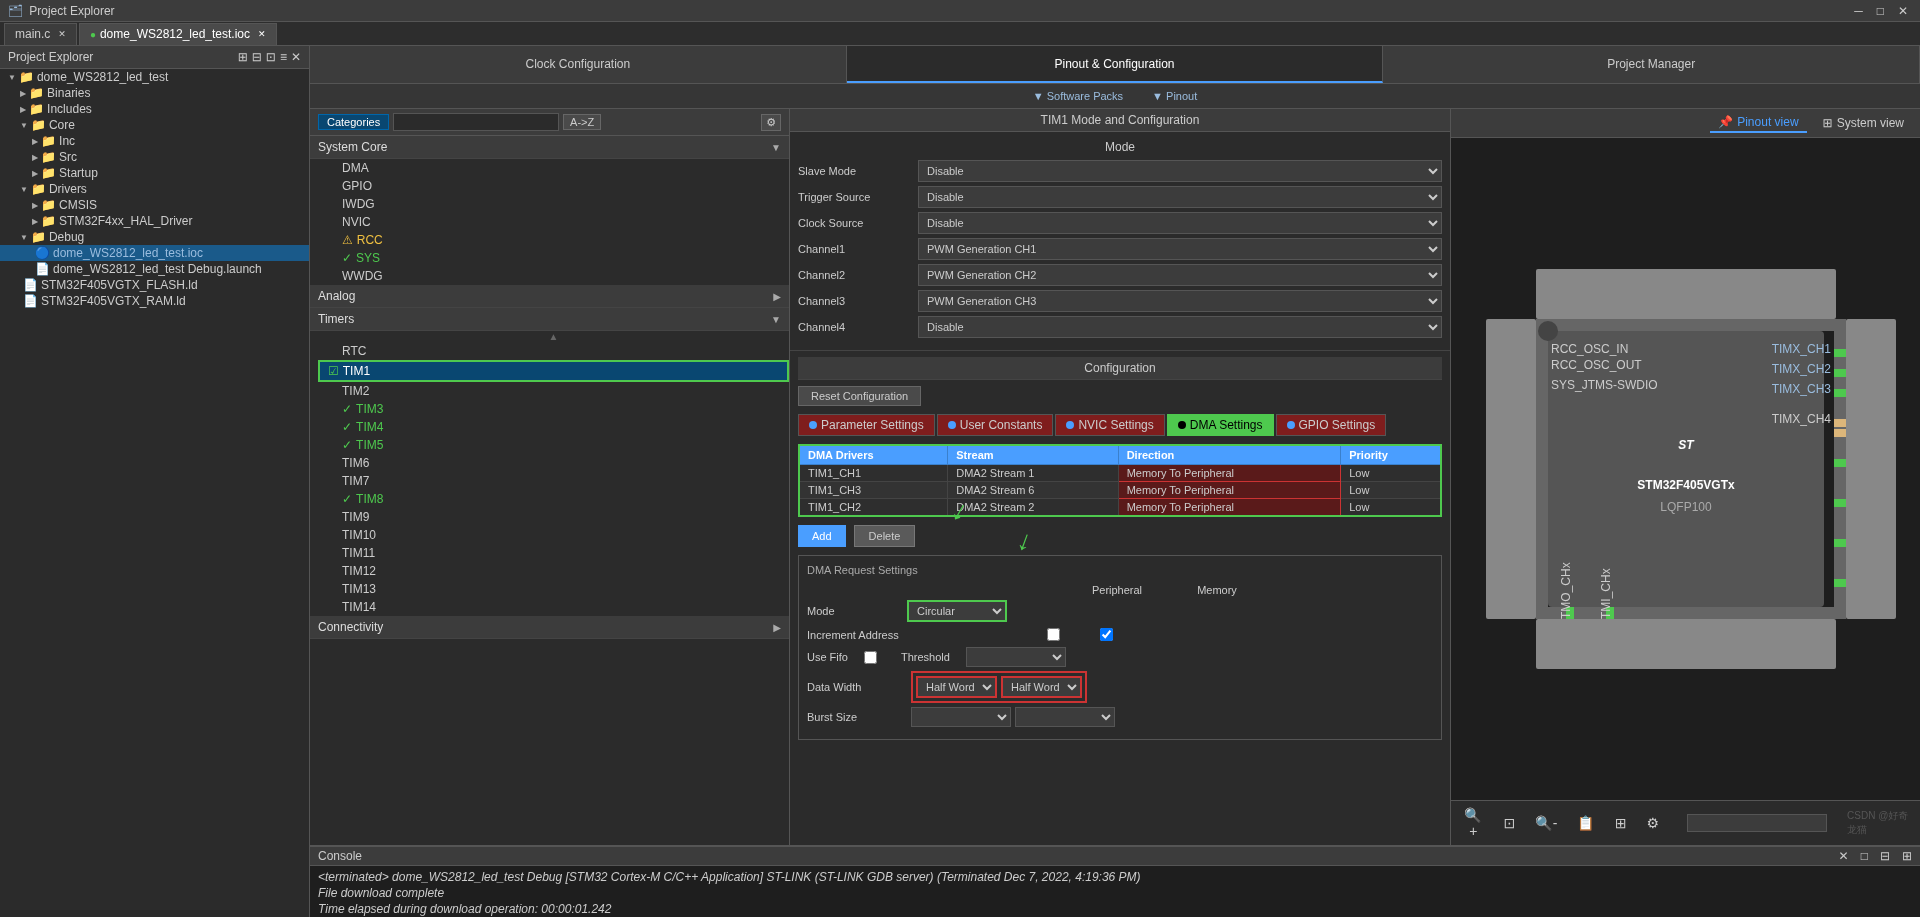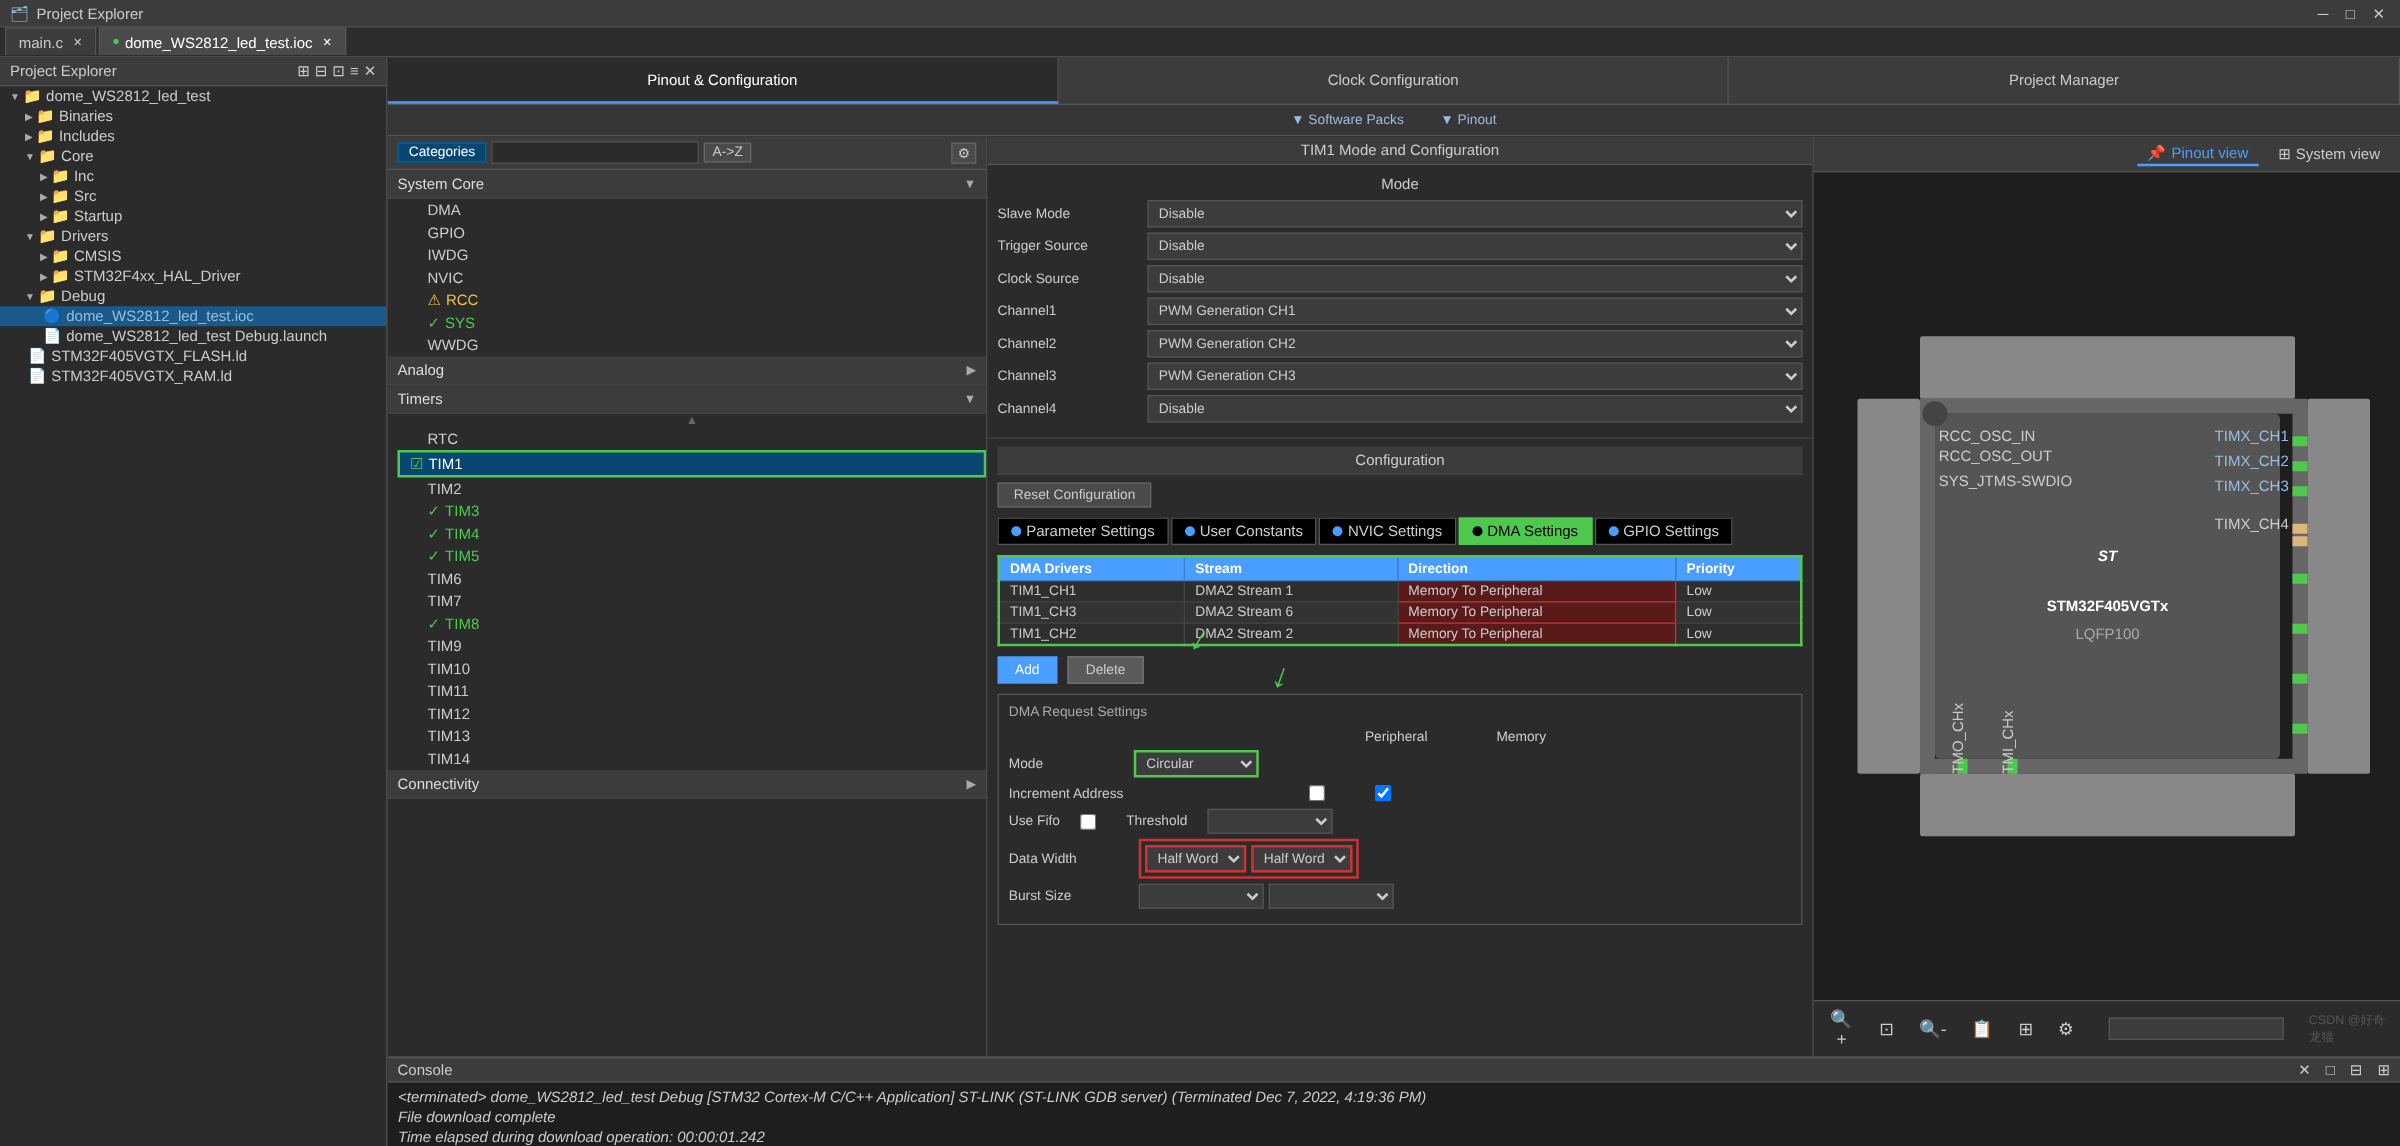--- a/index.html
+++ b/index.html
@@ -1,20 +1,20 @@
 <!DOCTYPE html>
 <html><head>
   <meta charset="utf-8">
   <style>
     * { box-sizing: border-box; margin: 0; padding: 0; font-family: 'Segoe UI', Arial, sans-serif; font-size: 12px; }
     body { background: #2b2b2b; color: #ccc; width: 1920px; height: 917px; overflow: hidden; display: flex; flex-direction: column; }
 
     
     .title-bar { background: #3c3c3c; height: 22px; display: flex; align-items: center; padding: 0 8px; gap: 6px; border-bottom: 1px solid #555; flex-shrink: 0; }
-    .tab-bar { background: #2d2d2d; height: 24px; display: flex; padding: 0 4px; gap: 2px; border-bottom: 1px solid #555; flex-shrink: 0; }
+    .tab-bar { background: #2d2d2d; height: 24px; display: flex; align-items: center; padding: 0 4px; gap: 2px; border-bottom: 1px solid #555; flex-shrink: 0; }
     .tab { background: #3c3c3c; color: #ccc; font-size: 11px; padding: 2px 10px; border: 1px solid #555; border-bottom: none; cursor: pointer; height: 22px; display: flex; align-items: center; gap: 4px; }
     .tab.active { background: #4a4a4a; color: #fff; }
 
     
     .main-container { display: flex; flex: 1; overflow: hidden; }
 
     
     .sidebar { width: 310px; background: #2b2b2b; border-right: 1px solid #555; display: flex; flex-direction: column; flex-shrink: 0; }
     .sidebar-header { background: #3c3c3c; padding: 4px 8px; font-size: 11px; color: #ccc; border-bottom: 1px solid #555; display: flex; align-items: center; gap: 4px; }
     .sidebar-content { flex: 1; overflow-y: auto; font-size: 11px; }
@@ -58,21 +58,21 @@
     .form-label { width: 120px; color: #ccc; font-size: 11px; flex-shrink: 0; }
     .form-select { flex: 1; background: #3c3c3c; border: 1px solid #555; color: #ccc; padding: 2px 4px; font-size: 11px; height: 22px; }
     .form-select option { background: #3c3c3c; }
 
     .config-section { padding: 6px 8px; flex: 1; overflow-y: auto; }
     .config-section-title { text-align: center; background: #3c3c3c; padding: 4px; font-size: 12px; color: #ccc; margin-bottom: 6px; border-bottom: 1px solid #444; }
 
     .reset-btn { background: #4a4a4a; border: 1px solid #666; color: #ccc; padding: 3px 12px; font-size: 11px; cursor: pointer; margin-bottom: 8px; }
 
     .tab-row { display: flex; gap: 2px; margin-bottom: 8px; flex-wrap: wrap; }
-    .config-tab { background: #000000; border: 1px solid #555; color: #ccc; padding: 3px 10px; font-size: 11px; cursor: pointer; display: flex; align-items: center; gap: 4px; }
+    .config-tab { background: #7f1d1d; border: 1px solid #555; color: #ccc; padding: 3px 10px; font-size: 11px; cursor: pointer; display: flex; align-items: center; gap: 4px; }
     .config-tab.active { background: #4ec94e; border-color: #4ec94e; color: #000; }
     .config-tab .dot { width: 8px; height: 8px; border-radius: 50%; background: #4a9eff; display: inline-block; }
     .config-tab.active .dot { background: #000; }
 
     
     .dma-table { width: 100%; border-collapse: collapse; margin-bottom: 8px; border: 2px solid #4ec94e; }
     .dma-table th { background: #4a9eff; color: #fff; padding: 3px 8px; font-size: 11px; text-align: left; border: 1px solid #3a80cc; }
     .dma-table td { padding: 2px 8px; font-size: 11px; color: #ccc; border: 1px solid #444; }
     .dma-table tr:nth-child(even) { background: #333; }
     .dma-table tr:nth-child(odd) { background: #2e2e2e; }
@@ -260,25 +260,25 @@
         <span class="indent" style="width:16px"></span>
         <span style="color:#aaa;margin:0 3px;">📄</span>
         <span>STM32F405VGTX_RAM.ld</span>
       </div>
     </div>
   </div>
 
   <div style="flex:1; display:flex; flex-direction:column; overflow:hidden;">
 
     <div class="config-nav">
+      <div class="config-nav-tab">
+        <span>Clock Configuration</span>
+      </div>
       <div class="config-nav-tab active">
         <span>Pinout &amp; Configuration</span>
-      </div>
-      <div class="config-nav-tab">
-        <span>Clock Configuration</span>
       </div>
       <div class="config-nav-tab">
         <span>Project Manager</span>
       </div>
     </div>
     <div class="config-nav-sub">
       <span class="config-nav-sub-item">▼ Software Packs</span>
       <span class="config-nav-sub-item">▼ Pinout</span>
     </div>
 

